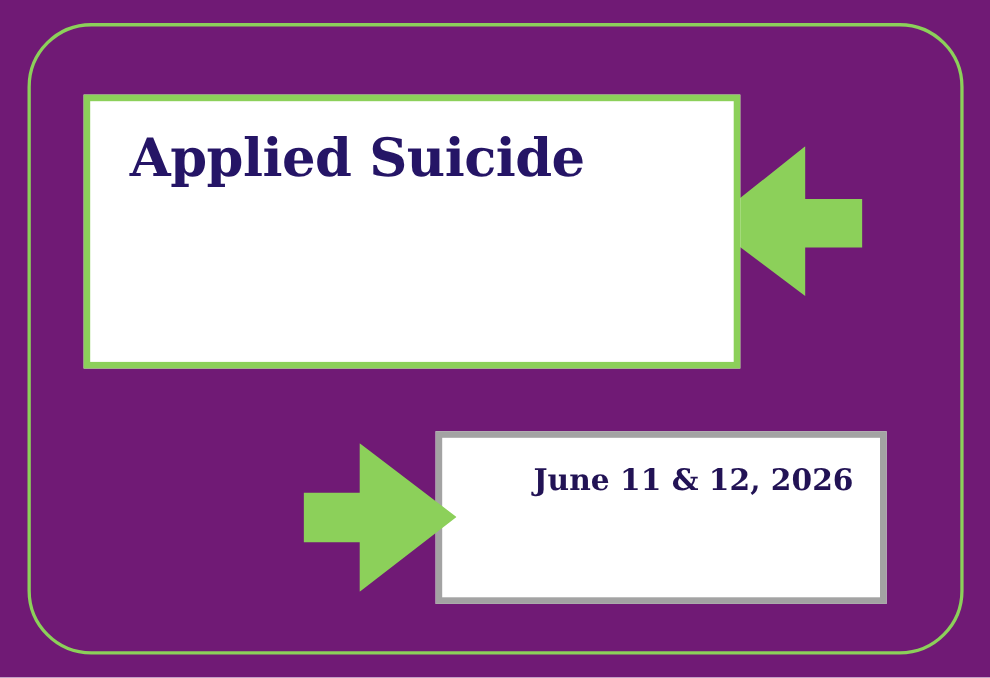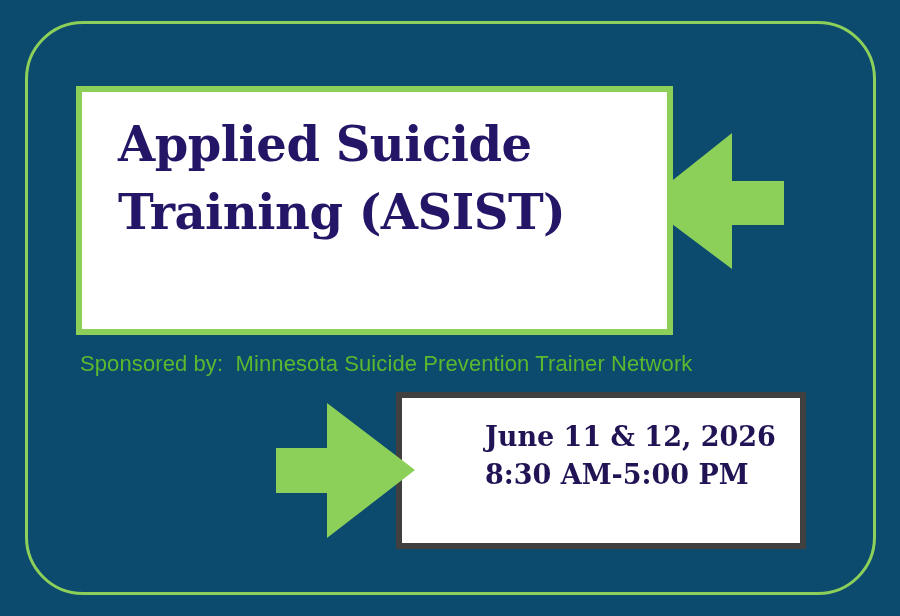--- a/index.html
+++ b/index.html
@@ -8,21 +8,21 @@
     padding: 0;
     background: #ffffff;
   }
   body {
     font-family: "Liberation Sans", sans-serif;
   }
   .flyer {
     position: relative;
     width: 900px;
     height: 616px;
-    background: #0c4a6e;
+    background: #701a75;
     overflow: hidden;
   }
 
   
   .outer-frame {
     position: absolute;
     left: 25px;
     top: 21px;
     width: 851px;
     height: 574px;
@@ -94,21 +94,21 @@
     z-index: 4;
   }
 
   
   .details-box {
     position: absolute;
     left: 396px;
     top: 392px;
     width: 410px;
     height: 157px;
-    border: 6px solid #404040;
+    border: 6px solid #a3a3a3;
     box-sizing: border-box;
     background: #ffffff;
     z-index: 3;
   }
   .details-text {
     position: absolute;
     left: 83px;
     top: 20px;
     color: #221355;
     font-family: "DejaVu Serif", serif;
@@ -130,32 +130,29 @@
 
   <div class="arrow-left">
     <svg viewBox="0 0 140 136" width="140" height="136" aria-hidden="true">
       <polygon points="0,70 88,0 88,48 140,48 140,92 88,92 88,136" fill="#8CD05A"></polygon>
     </svg>
   </div>
 
   <div class="title-box">
     <div class="title-text">
       <span class="title-line">Applied Suicide</span>
-      <span class="title-line">Training (ASIST)</span>
     </div>
   </div>
 
-  <div class="sponsor">Sponsored by:  Minnesota Suicide Prevention Trainer Network</div>
 
   <div class="arrow-right">
     <svg viewBox="0 0 139 135" width="139" height="135" aria-hidden="true">
       <polygon points="139,67 51,0 51,45 0,45 0,90 51,90 51,135" fill="#8CD05A"></polygon>
     </svg>
   </div>
 
   <div class="details-box">
     <div class="details-text">
       <span class="details-line">June 11 &amp; 12, 2026</span>
-      <span class="details-line">8:30 AM-5:00 PM</span>
     </div>
   </div>
 
 </div>
 
 </body></html>

